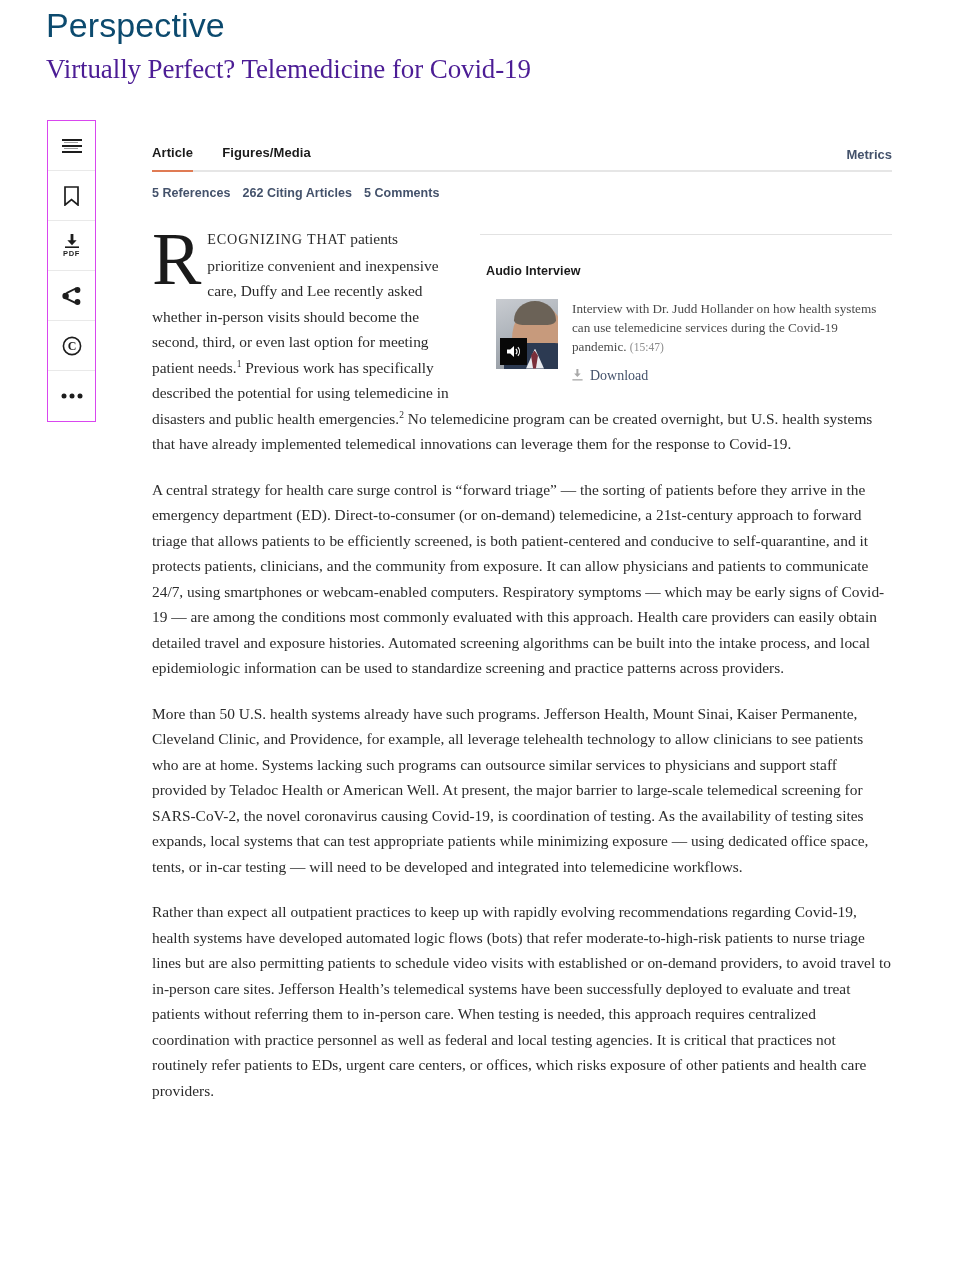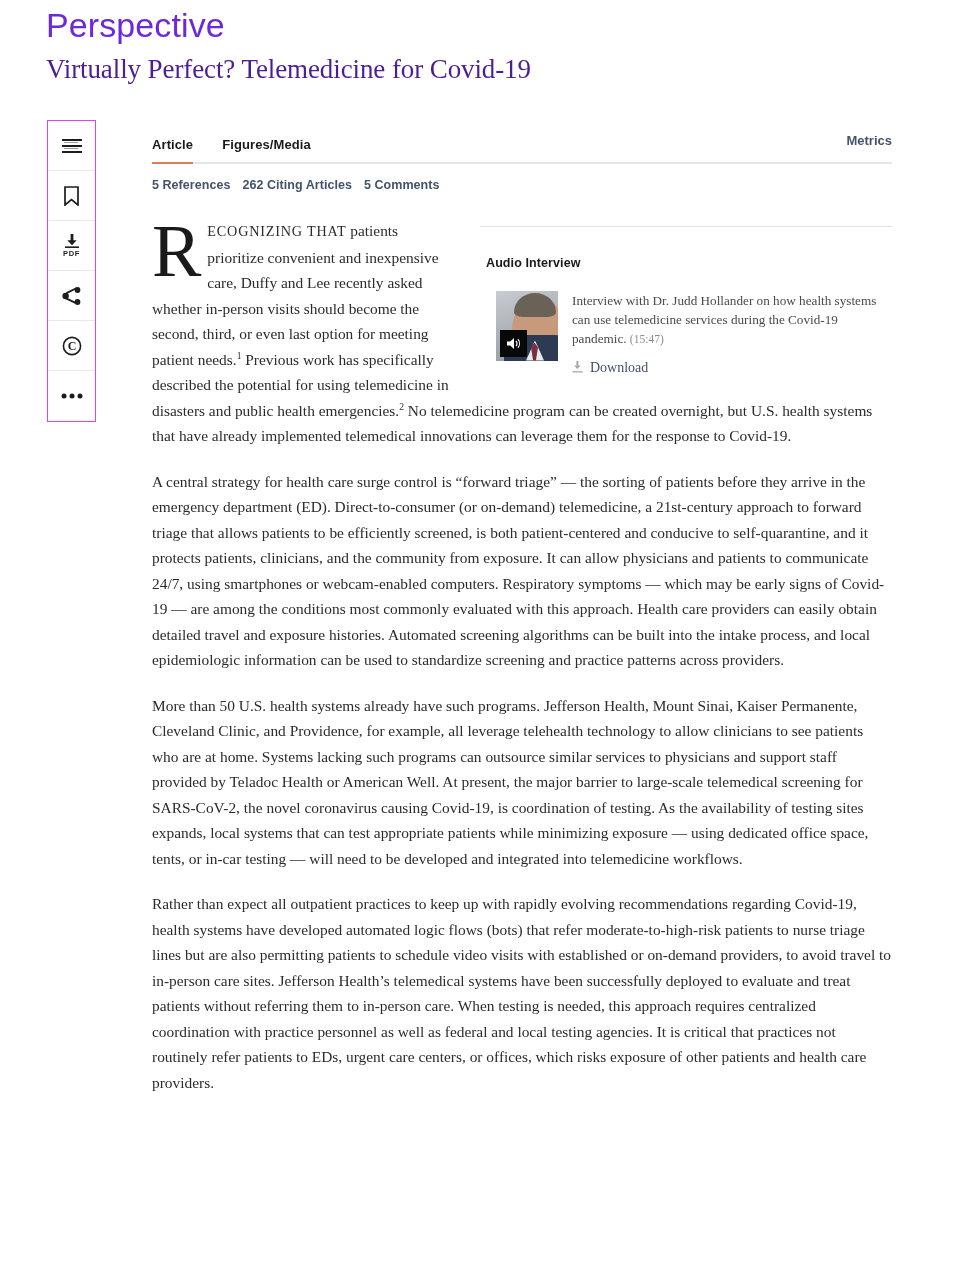--- a/index.html
+++ b/index.html
@@ -16,21 +16,21 @@
   }
 
   .page { position: relative; width: 960px; height: 1280px; background:#fff; }
 
   
   .masthead { padding: 4px 0 0 46px; }
   .kicker {
     font-family: "Liberation Sans", "DejaVu Sans", sans-serif;
     font-weight: 300;
     font-size: 34px;
-    color: #6d28d9;
+    color: #0c4a6e;
     letter-spacing: 0.1px;
     line-height: 42px;
     margin: 0 0 6px 0;
   }
   .headline {
     font-family: "Liberation Serif", "DejaVu Serif", serif;
     font-size: 27px;
     font-weight: 400;
     color: #4c1d95;
     letter-spacing: -0.1px;
@@ -73,21 +73,21 @@
     font-weight: 700;
     letter-spacing: 0.6px;
     color: #1d1d1d;
     margin-top: 1px;
   }
   .pdf-stack { display:flex; flex-direction:column; align-items:center; justify-content:center; }
 
   
   .main {
     position: absolute;
-    left: 152px; top: 8px;
+    left: 152px; top: 16px;
     width: 740px;
   }
 
   
   .tabs {
     position: relative;
     display: flex;
     align-items: flex-end;
     border-bottom: 2px solid #e6e6e6;
     padding-bottom: 0;
@@ -111,21 +111,21 @@
     height: 2px;
     background: #e07b54;
   }
   .tab-right {
     margin-left: auto;
     margin-right: 0;
     font-family: "Liberation Sans", "DejaVu Sans", sans-serif;
     font-size: 13px;
     font-weight: 700;
     color: #44526b;
-    padding-bottom: 14px;
+    padding-bottom: 8px;
     cursor: pointer;
   }
 
   .meta-links {
     margin-top: 14px;
     display: flex;
     gap: 12px;
     font-family: "Liberation Sans", "DejaVu Sans", sans-serif;
     font-size: 12.5px;
     font-weight: 700;

